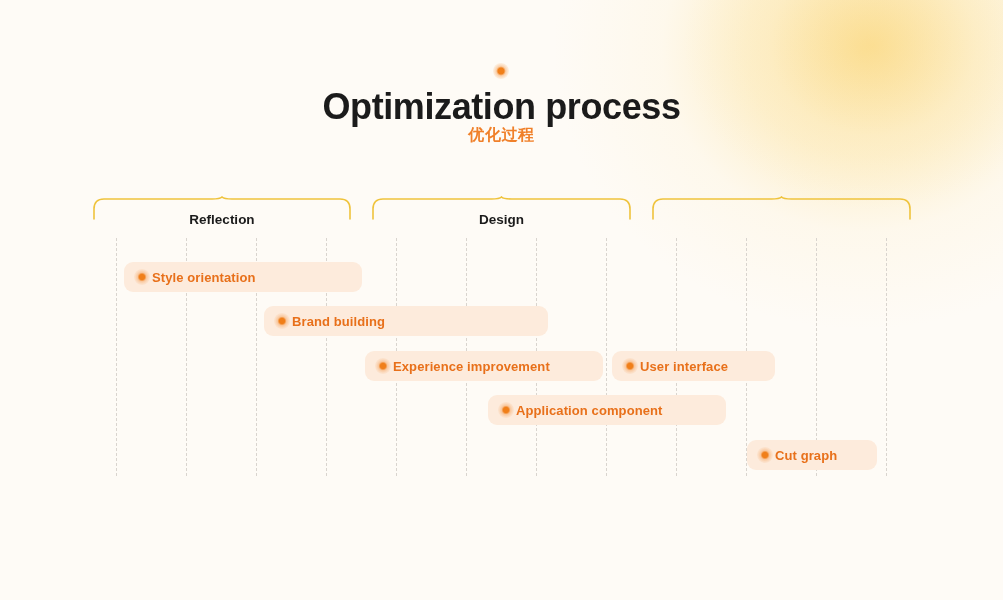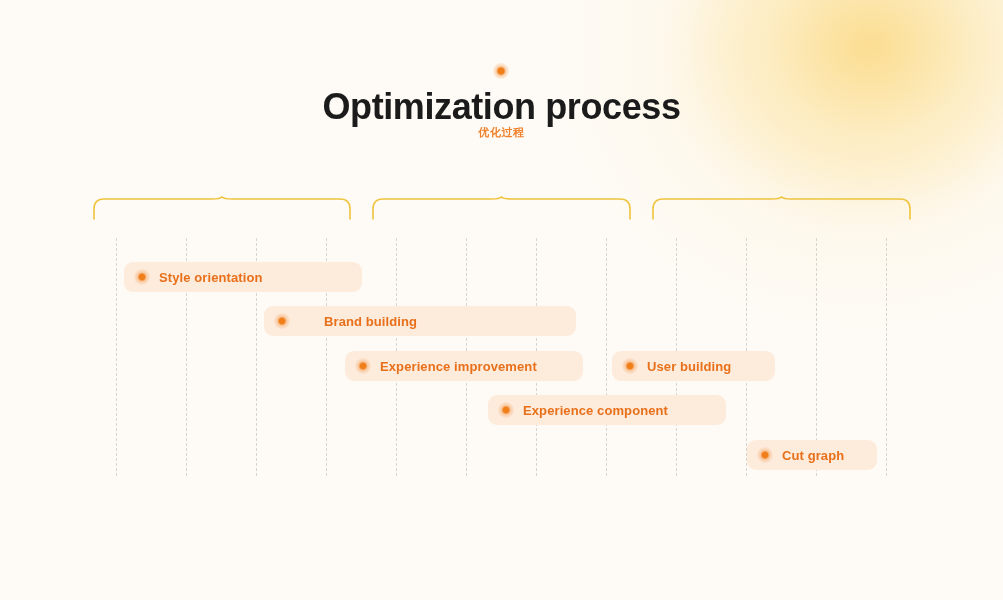--- a/index.html
+++ b/index.html
@@ -26,21 +26,21 @@
     position:absolute;left:501px;top:71px;transform:translate(-50%,-50%);
     width:16px;height:16px;border-radius:50%;
     background:radial-gradient(circle, #F07F1A 0%, #F07F1A 26%, rgba(244,156,80,0.45) 42%, rgba(247,186,130,0.28) 62%, rgba(252,226,200,0.10) 82%, rgba(252,226,200,0) 100%);
   }
   #page-title{
     position:absolute;left:0;top:86px;width:1003px;
     font-size:36px;font-weight:bold;letter-spacing:-0.4px;color:#1B1B1B;
   }
   #page-subtitle{
     position:absolute;left:0;top:125px;width:1003px;
-    font-size:11px;font-weight:bold;color:#F0802A;letter-spacing:0.6px;
+    font-size:16px;font-weight:bold;color:#F0802A;letter-spacing:0.6px;
   }
 
   
   .phase{position:absolute;top:196px;height:40px;}
   .phase svg{position:absolute;left:0;top:0;display:block;}
   .phase-label{
     position:absolute;left:0;top:16px;width:100%;text-align:center;
     font-size:13.5px;font-weight:bold;color:#1B1B1B;
   }
 
@@ -55,46 +55,48 @@
   .bar{
     position:absolute;height:30px;border-radius:9px;
     background:#FDEBDC;
     display:flex;align-items:center;
   }
   .bar-dot{
     width:16px;height:16px;border-radius:50%;margin-left:10px;flex:none;
     background:radial-gradient(circle, #F07F1A 0%, #F07F1A 24%, rgba(243,152,74,0.42) 40%, rgba(246,182,128,0.26) 60%, rgba(251,222,196,0.10) 80%, rgba(251,222,196,0) 100%);
   }
   .bar-label{
-    margin-left:9px;font-size:13px;font-weight:bold;color:#E8701A;
+    margin-left:2px;font-size:13px;font-weight:bold;color:#E8701A;
     white-space:nowrap;letter-spacing:0.1px;
   }
 </style>
 </head>
 <body>
 
 <div id="glow"></div>
 <div id="glow2"></div>
 
 <div id="header">
   <div class="hdr-dot"></div>
   <div id="page-title">Optimization process</div>
   <div id="page-subtitle">优化过程</div>
 </div>
 
 <div id="phases">
     <div class="phase" style="left: 93px; width: 258px;">
       <svg width="258" height="24" viewBox="0 0 258 24">
         <path d="M 1,23 L 1,13 Q 1,3 11,3 L 119,3 Q 127,3 129,1 Q 131,3 139,3 L 247,3 Q 257,3 257,13 L 257,23" fill="none" stroke="#EFC33C" stroke-width="1.6" stroke-linecap="round"></path>
       </svg>
+      <div class="phase-label">Reflection</div>
     </div>
     <div class="phase" style="left: 372px; width: 259px;">
       <svg width="259" height="24" viewBox="0 0 259 24">
         <path d="M 1,23 L 1,13 Q 1,3 11,3 L 119.5,3 Q 127.5,3 129.5,1 Q 131.5,3 139.5,3 L 248,3 Q 258,3 258,13 L 258,23" fill="none" stroke="#EFC33C" stroke-width="1.6" stroke-linecap="round"></path>
       </svg>
+      <div class="phase-label">Design</div>
     </div>
     <div class="phase" style="left: 652px; width: 259px;">
       <svg width="259" height="24" viewBox="0 0 259 24">
         <path d="M 1,23 L 1,13 Q 1,3 11,3 L 119.5,3 Q 127.5,3 129.5,1 Q 131.5,3 139.5,3 L 248,3 Q 258,3 258,13 L 258,23" fill="none" stroke="#EFC33C" stroke-width="1.6" stroke-linecap="round"></path>
       </svg>
     </div>
   </div>
 
 <div id="gridlines">
     <div class="gridline" style="left: 116px;"></div>
@@ -109,33 +111,33 @@
     <div class="gridline" style="left: 746px;"></div>
     <div class="gridline" style="left: 816px;"></div>
     <div class="gridline" style="left: 886px;"></div>
   </div>
 
 <div id="bars">
     <div class="bar" style="left: 124px; width: 238px; top: 262px;">
       <span class="bar-dot"></span>
       <span class="bar-label">Style orientation</span>
     </div>
-    <div class="bar" style="left: 264px; width: 312px; top: 306px; gap: 25px;">
+    <div class="bar" style="left: 264px; width: 284px; top: 306px;">
       <span class="bar-dot"></span>
       <span class="bar-label">Brand building</span>
     </div>
-    <div class="bar" style="left: 345px; width: 238px; top: 351px;">
+    <div class="bar" style="left: 365px; width: 238px; top: 351px;">
       <span class="bar-dot"></span>
       <span class="bar-label">Experience improvement</span>
     </div>
     <div class="bar" style="left: 612px; width: 163px; top: 351px;">
       <span class="bar-dot"></span>
-      <span class="bar-label">User building</span>
+      <span class="bar-label">User interface</span>
     </div>
     <div class="bar" style="left: 488px; width: 238px; top: 395px;">
       <span class="bar-dot"></span>
-      <span class="bar-label">Experience component</span>
+      <span class="bar-label">Application component</span>
     </div>
     <div class="bar" style="left: 747px; width: 130px; top: 440px; border-radius: 9px;">
       <span class="bar-dot"></span>
       <span class="bar-label">Cut graph</span>
     </div>
   </div>
 
 </body></html>

